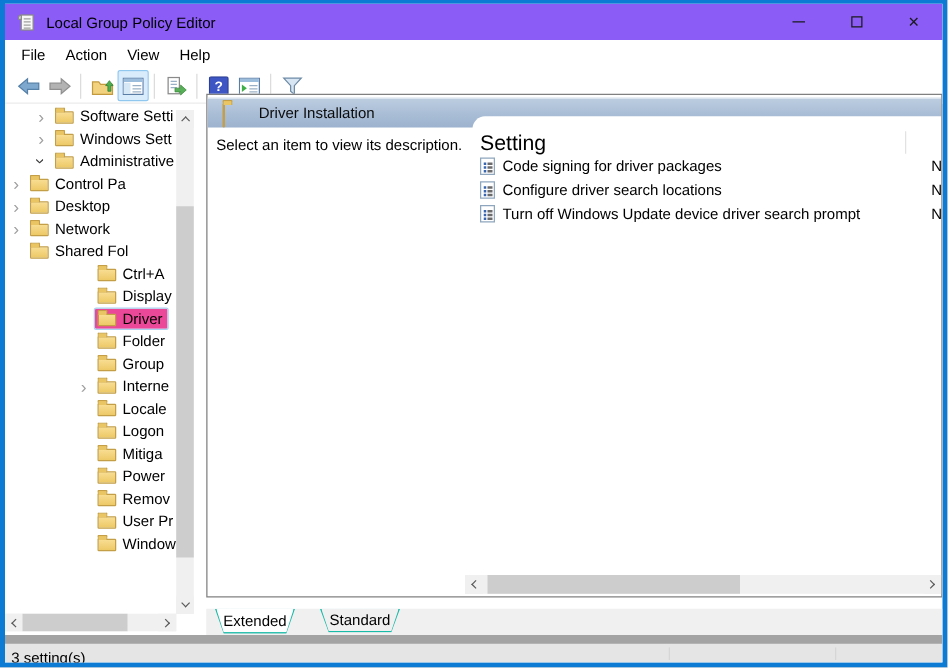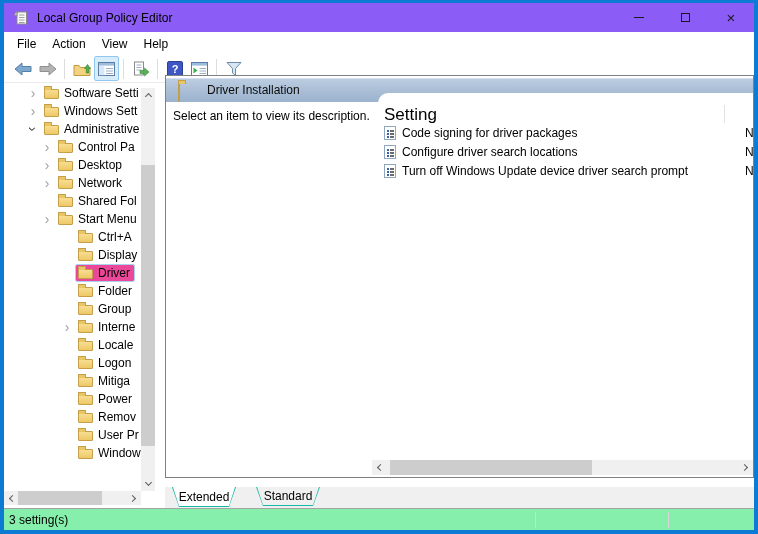--- a/index.html
+++ b/index.html
@@ -21,21 +21,21 @@
   .mitem{font-size:12px;padding:3px 8px;}
   
   .toolbar{left:0;right:0;top:52px;height:28px;background:#fff;border-bottom:1px solid #ebebeb;
            display:flex;align-items:center;padding-left:6px;}
   .tbtn{width:23px;height:23px;display:flex;align-items:center;justify-content:center;margin:0 1px;border-radius:1px;}
   .tbtn.hl{background:#d9ecfb;outline:1px solid #8fc7ef;}
   .tsep{width:1px;height:20px;background:#dcdcdc;margin:0 4px;}
   
   .treewrap{left:0;top:81px;width:137px;height:403px;overflow:hidden;background:#fff;}
   .trow{height:18px;display:flex;align-items:center;white-space:nowrap;}
-  .lvl1{padding-left:0;margin-left:20px;} .lvl2{padding-left:34px;} .lvl3{padding-left:54px;}
+  .lvl1{padding-left:0;margin-left:20px;} .lvl2{} .lvl3{padding-left:54px;}
   .chev{width:18px;height:18px;flex:none;display:flex;align-items:center;justify-content:center;
         font-size:14px;color:#9f9f9f;line-height:1;}
   .chev.col::before{content:"\203A";}
   .chev.exp::before{content:"\203A";display:inline-block;transform:rotate(90deg);color:#3a3a3a;}
   .chev.sp::before{content:"";}
   .rowbody{display:inline-flex;align-items:center;gap:5px;padding:1px 4px 1px 2px;border-radius:1px;}
   .trow.selected .rowbody{background:#ec4899;outline:1px solid #a9d2ef;justify-content:flex-end;}
   .tlabel{font-size:12px;}
   .folder{position:relative;width:15px;height:10px;flex:none;margin-top:2px;
           background:linear-gradient(#f8dd92,#edc966);border:1px solid #c49f47;border-radius:1px;}
@@ -73,21 +73,21 @@
   
   .tabstrip{left:161px;right:0;top:484px;height:21px;background:#f0f0f0;}
   .tab{position:absolute;top:0;height:19px;width:64px;background:#14b8a6;
        clip-path:polygon(0 0,100% 0,calc(100% - 7px) 100%,7px 100%);}
   .tabin{position:absolute;left:1px;right:1px;top:0;bottom:1px;background:#f0f0f0;
        clip-path:polygon(0 0,100% 0,calc(100% - 6px) 100%,6px 100%);
        display:flex;align-items:center;justify-content:center;font-size:12px;}
   .tab.active{height:20px;}
   .tab.active .tabin{background:#fff;}
   
-  .statusbar{left:0;right:0;bottom:0;height:22px;background:#86efac;border-top:1px solid #a3a3a3;margin-top:40px;}
+  .statusbar{left:0;right:0;bottom:0;height:22px;background:#e5e5e5;border-top:7px solid #a3a3a3;margin-top:40px;}
   .statustext{position:absolute;left:5px;top:4px;font-size:12px;}
   .statusdiv{position:absolute;top:3px;bottom:2px;width:1px;background:#d6d6d6;}
 </style>
 </head>
 <body>
 
 <div class="win">
 
   <div class="abs titlebar">
     <svg width="16" height="16" style="margin-left:9px;flex:none">
@@ -225,27 +225,20 @@
           <span class="tlabel">Network</span>
         </span>
       </div>
     <div class="trow lvl2">
         <span class="chev sp"></span>
         <span class="rowbody">
           <span class="folder"></span>
           <span class="tlabel">Shared Fol</span>
         </span>
       </div>
-    <div class="trow lvl2">
-        <span class="chev col"></span>
-        <span class="rowbody">
-          <span class="folder"></span>
-          <span class="tlabel">Start Menu</span>
-        </span>
-      </div>
     <div class="trow lvl3">
         <span class="chev sp"></span>
         <span class="rowbody">
           <span class="folder"></span>
           <span class="tlabel">Ctrl+A</span>
         </span>
       </div>
     <div class="trow lvl3">
         <span class="chev sp"></span>
         <span class="rowbody">

